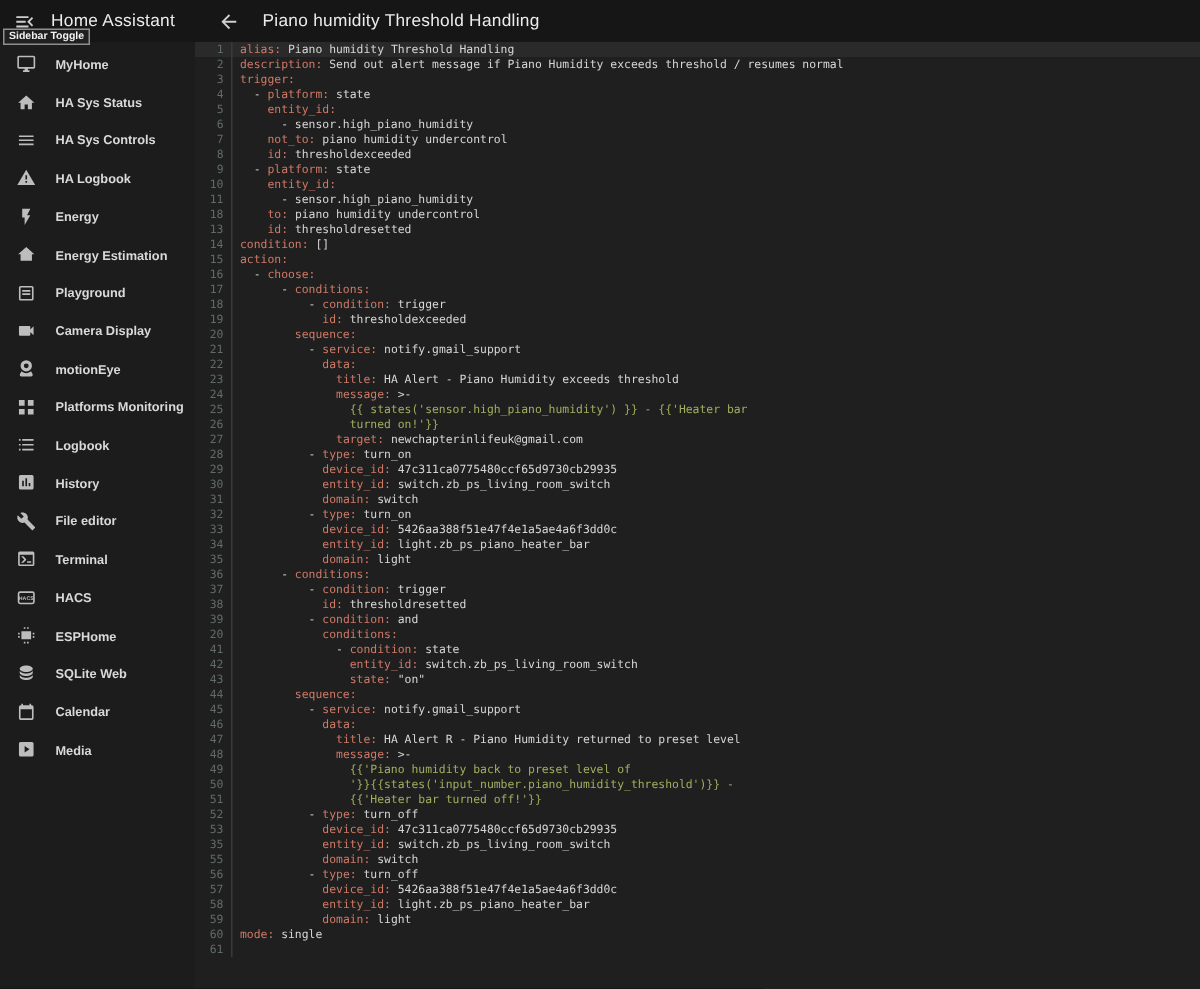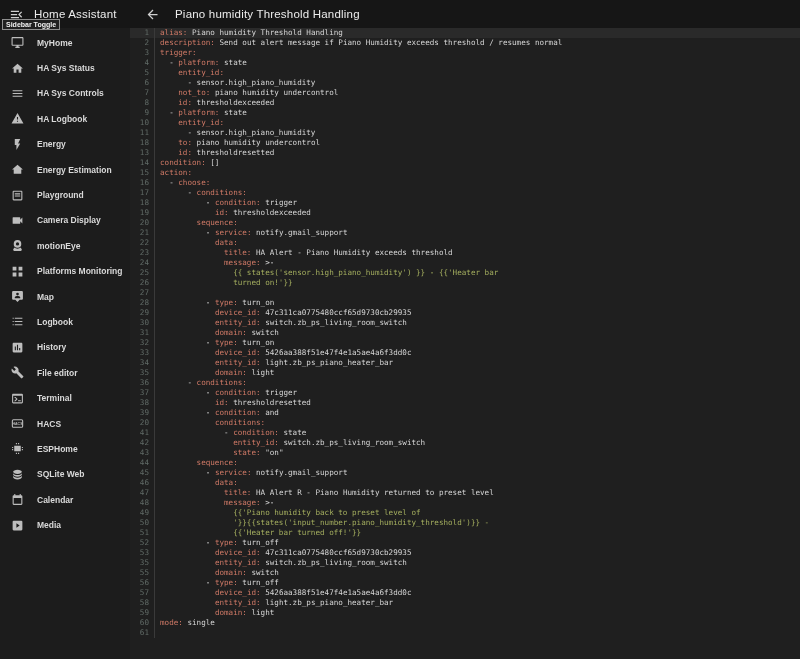--- a/index.html
+++ b/index.html
@@ -157,28 +157,20 @@
 
   <div class="nav-item">
     <span class="nav-icon">
             <svg viewBox="0 0 24 24" fill="currentColor">
               <path d="M3,3H10V10H3V3M14,3H21V10H14V3M3,14H10V21H3V14M14,14H21V21H14V14Z"></path>
             </svg>
           </span>
     <span class="nav-label">Platforms Monitoring</span>
   </div>
 
-  <div class="nav-item">
-    <span class="nav-icon">
-            <svg viewBox="0 0 24 24" fill="currentColor">
-              <path d="M20,2H4A2,2 0 0,0 2,4V16A2,2 0 0,0 4,18H8L12,22L16,18H20A2,2 0 0,0 22,16V4A2,2 0 0,0 20,2M12,5A2.5,2.5 0 0,1 14.5,7.5A2.5,2.5 0 0,1 12,10A2.5,2.5 0 0,1 9.5,7.5A2.5,2.5 0 0,1 12,5M17,15H7V13.5C7,11.83 10.33,11 12,11C13.67,11 17,11.83 17,13.5V15Z"></path>
-            </svg>
-          </span>
-    <span class="nav-label">Map</span>
-  </div>
 
   <div class="nav-item">
     <span class="nav-icon">
             <svg viewBox="0 0 24 24" fill="currentColor">
               <path d="M7,5H21V7H7V5M7,11H21V13H7V11M7,17H21V19H7V17M3,5H5V7H3V5M3,11H5V13H3V11M3,17H5V19H3V17Z"></path>
             </svg>
           </span>
     <span class="nav-label">Logbook</span>
   </div>
 
@@ -383,20 +375,21 @@
     <span class="code"><span class="tk-s">                {{ states('sensor.high_piano_humidity') }} - {{'Heater bar</span></span>
   </div>
 
   <div class="code-row">
     <span class="gutter">26</span>
     <span class="code"><span class="tk-s">                turned on!'}}</span></span>
   </div>
 
   <div class="code-row">
     <span class="gutter">27</span>
+    <span class="code"><span class="tk-v">              </span><span class="tk-k">target:</span><span class="tk-v"> newchapterinlifeuk@gmail.com</span></span>
   </div>
 
   <div class="code-row">
     <span class="gutter">28</span>
     <span class="code"><span class="tk-v">          - </span><span class="tk-k">type:</span><span class="tk-v"> turn_on</span></span>
   </div>
 
   <div class="code-row">
     <span class="gutter">29</span>
     <span class="code"><span class="tk-v">            </span><span class="tk-k">device_id:</span><span class="tk-v"> 47c311ca0775480ccf65d9730cb29935</span></span>

